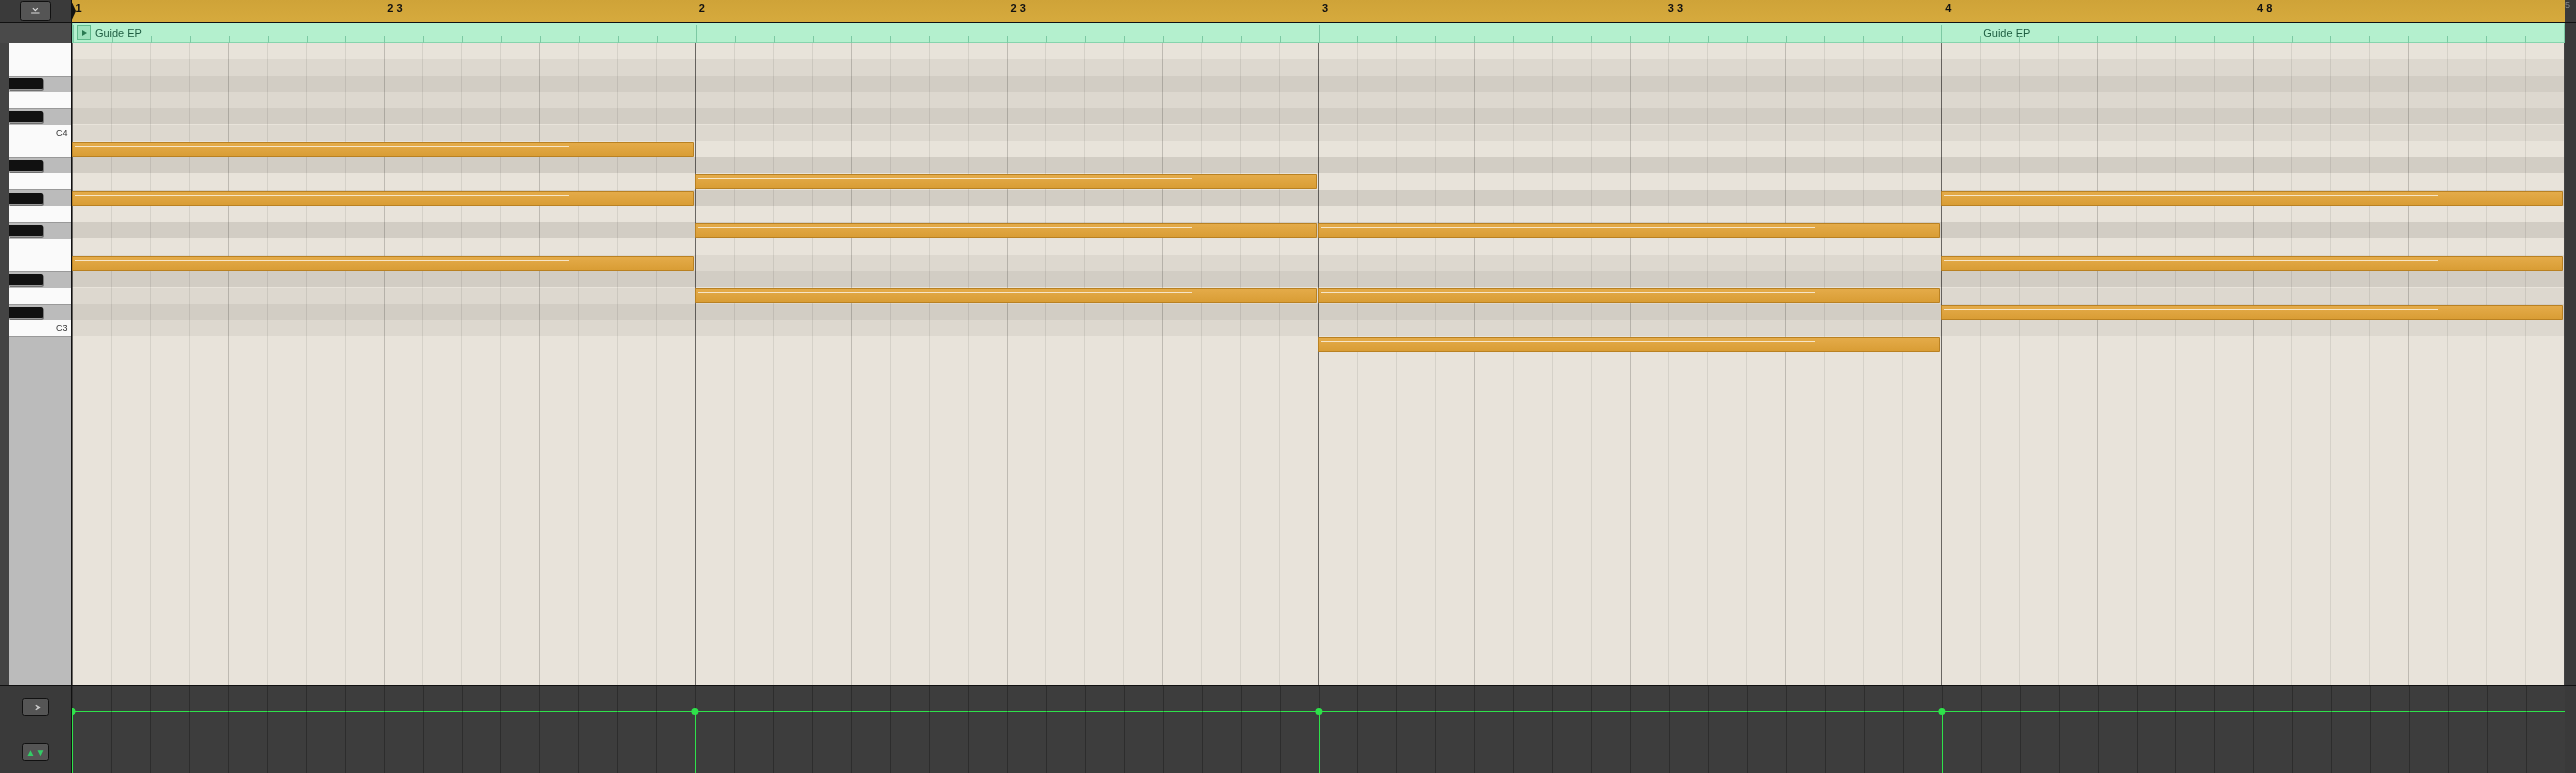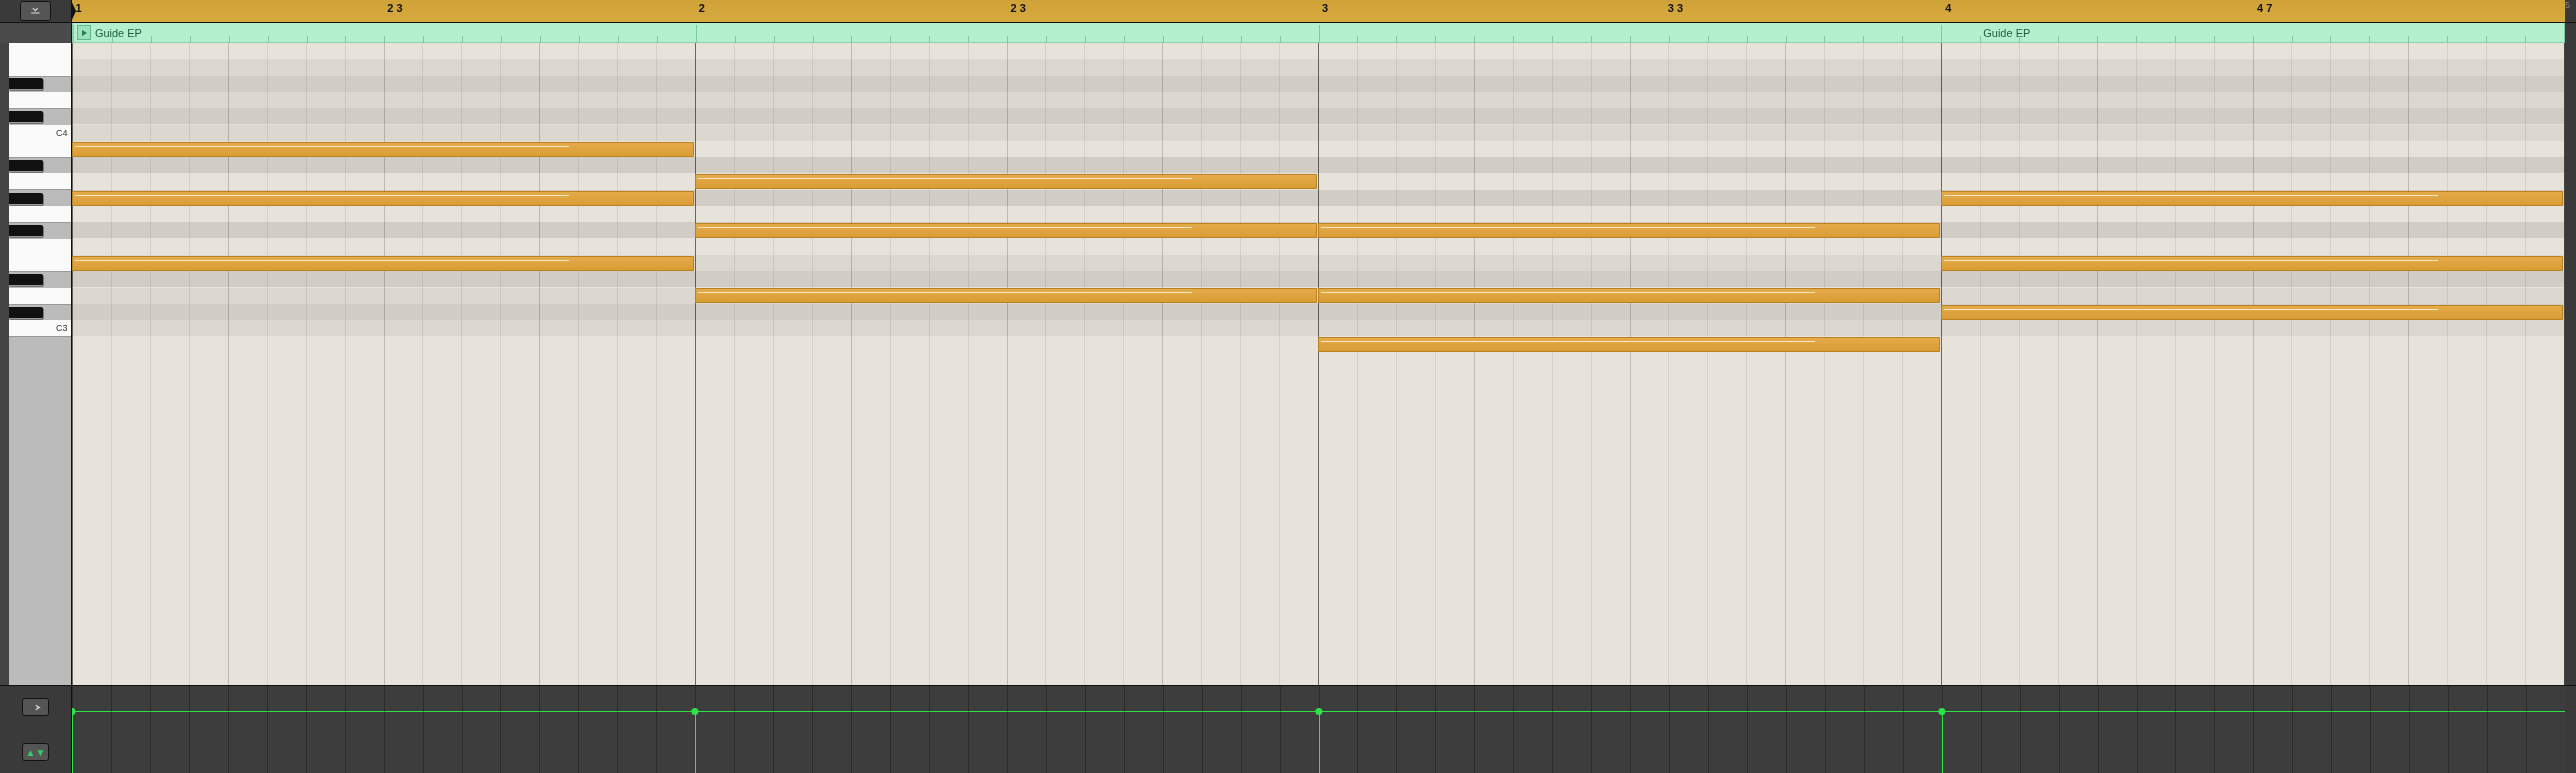--- a/index.html
+++ b/index.html
@@ -88,21 +88,21 @@
     </div>
     <div class="ruler" id="ruler">
       <div class="playhead"></div>
     <div class="bar-label" style="left: calc(0% + 3.6px);">1</div>
         <div class="bar-label" style="left: calc(12.5% + 3.6px);">2 3</div>
         <div class="bar-label" style="left: calc(25% + 3.6px);">2</div>
         <div class="bar-label" style="left: calc(37.5% + 3.6px);">2 3</div>
         <div class="bar-label" style="left: calc(50% + 3.6px);">3</div>
         <div class="bar-label" style="left: calc(62.5% + 3.6px); margin-left: 34px;">3 3</div>
         <div class="bar-label" style="left: calc(75% + 3.6px);">4</div>
-        <div class="bar-label" style="left: calc(87.5% + 3.6px);">4 7</div>
+        <div class="bar-label" style="left: calc(87.5% + 3.6px);">4 8</div>
       </div>
     <div class="ruler-end">5</div>
   </div>
 
   <div class="clip-row">
     <div class="gutter" style="background:#4a4a4a"></div>
     <div class="clip-header" id="clipHeader">
       <div class="clip-play"></div>
       <span class="clip-name">Guide EP</span>
       <span class="clip-name loop" id="loopLabel" style="left: calc(75% + 42px);">Guide EP</span>

